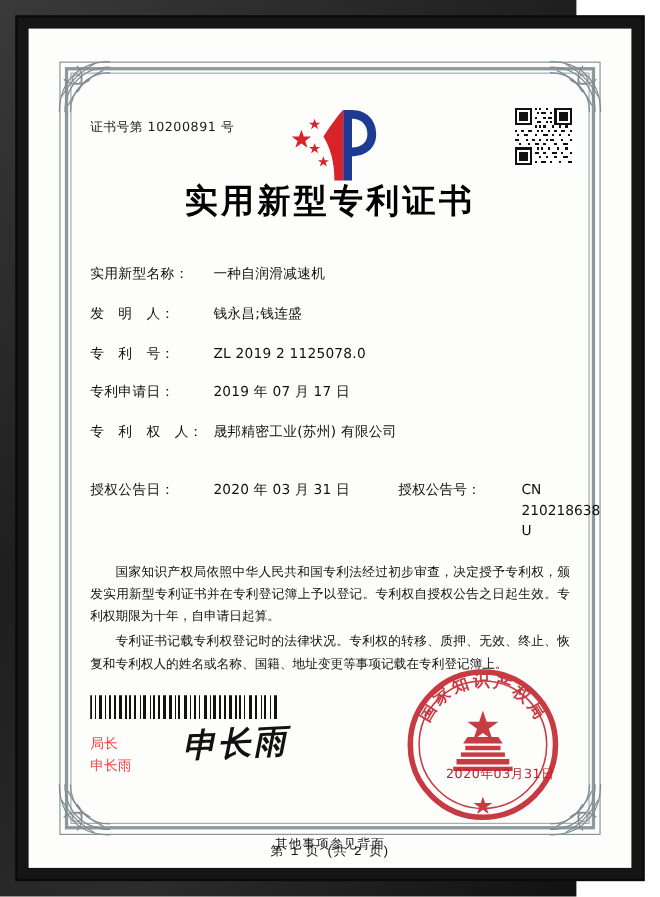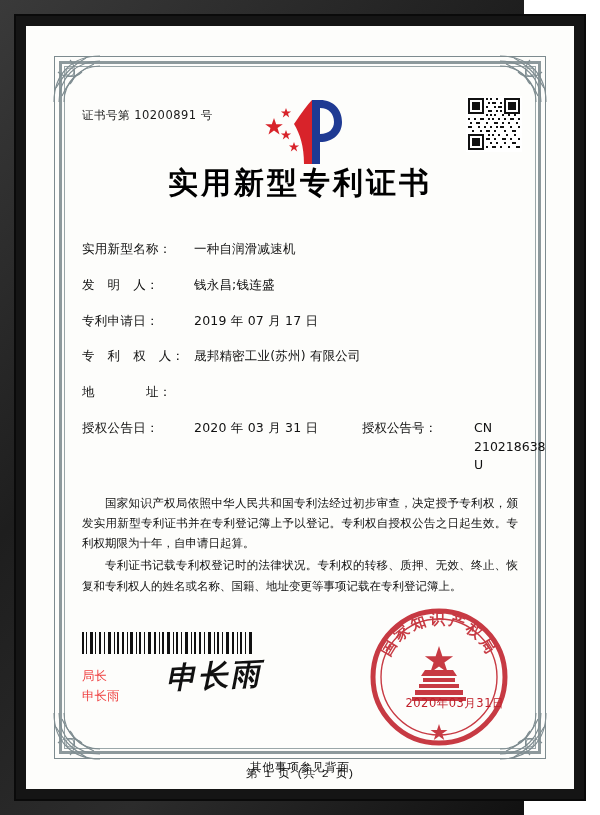--- a/index.html
+++ b/index.html
@@ -413,33 +413,36 @@
         <div class="field-row">
           <div class="field-label">实用新型名称：</div>
           <div class="field-value">一种自润滑减速机</div>
         </div>
 
         <div class="field-row">
           <div class="field-label">发　明　人：</div>
           <div class="field-value">钱永昌;钱连盛</div>
         </div>
 
+        <div class="field-row">
+          <div class="field-label">专　利　号：</div>
+          <div class="field-value">ZL 2019 2 1125078.0</div>
+        </div>
 
         <div class="field-row">
           <div class="field-label">专利申请日：</div>
           <div class="field-value">2019 年 07 月 17 日</div>
         </div>
 
         <div class="field-row">
           <div class="field-label">专　利　权　人：</div>
           <div class="field-value">晟邦精密工业(苏州) 有限公司</div>
         </div>
 
         <div class="field-row">
-          <div class="field-label">地　　　　址：</div>
         </div>
 
         <div class="field-row split">
           <div class="field-label">授权公告日：</div>
           <div class="field-value">2020 年 03 月 31 日</div>
           <div class="field-label2">授权公告号：</div>
           <div class="field-value2">CN 210218638 U</div>
         </div>
 
       </div>

